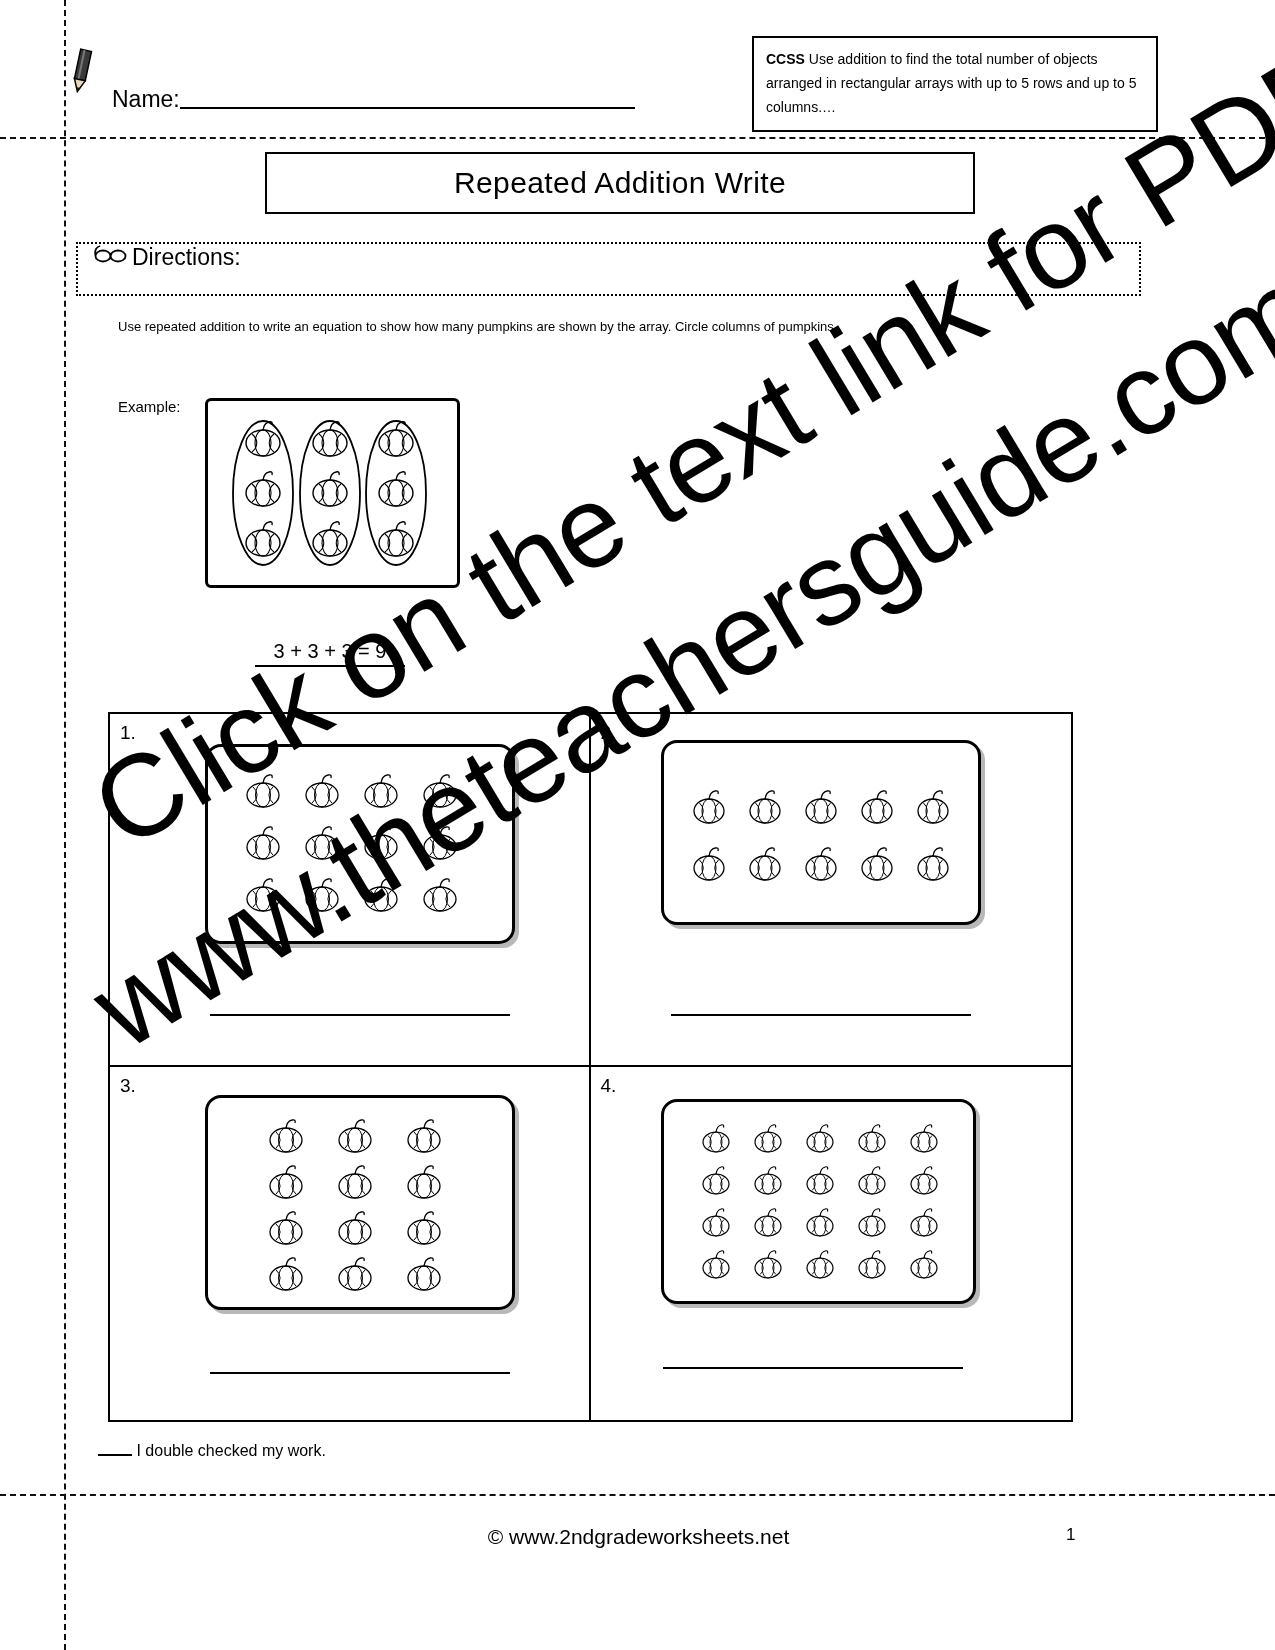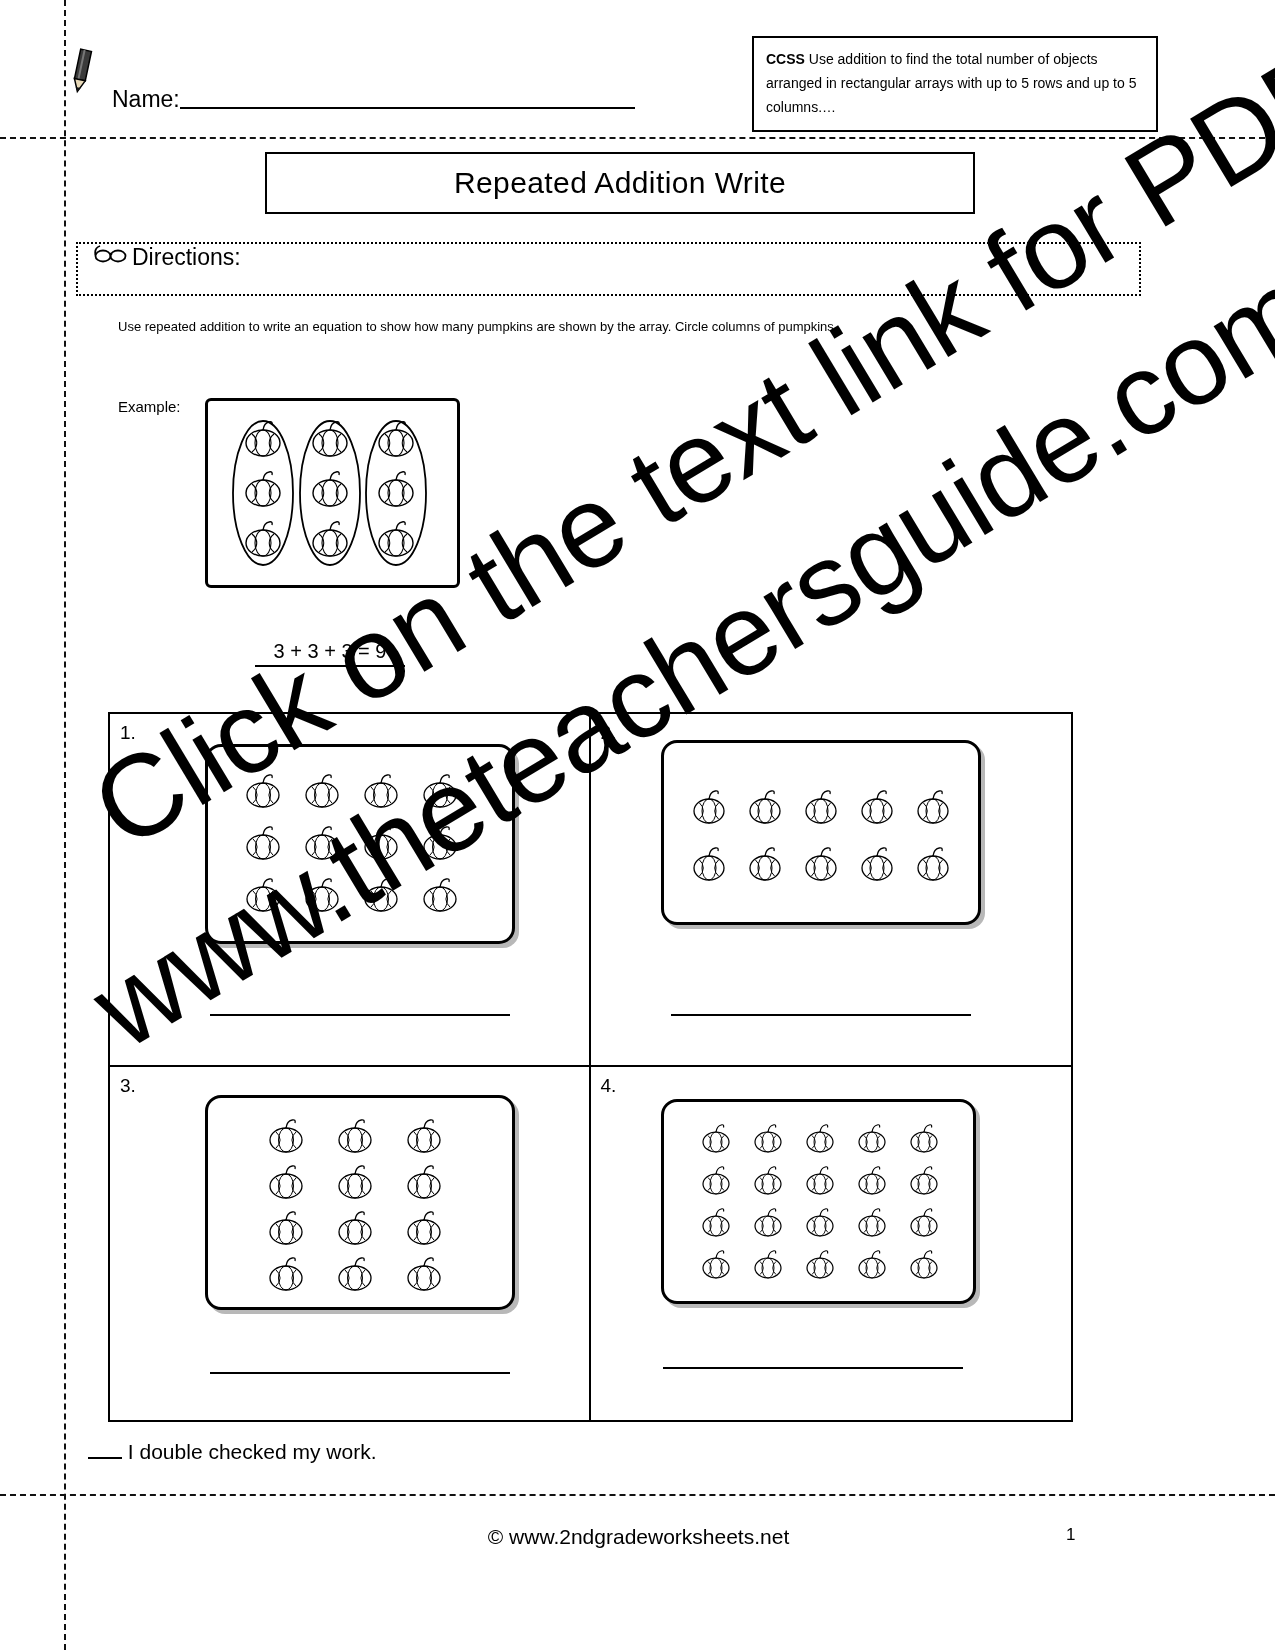--- a/index.html
+++ b/index.html
@@ -195,23 +195,23 @@
   }
   .answer-line {
     position: absolute;
     height: 0;
     border-bottom: 2px solid #000;
   }
 
   
   .double-check {
     position: absolute;
-    left: 88px;
+    left: 98px;
     top: 1440px;
-    font-size: 21px;
+    font-size: 16px;
   }
   .double-check .blank-sm {
     display: inline-block;
     width: 34px;
     border-bottom: 2px solid #000;
     height: 14px;
   }
   .copyright {
     position: absolute;
     left: 1px;

